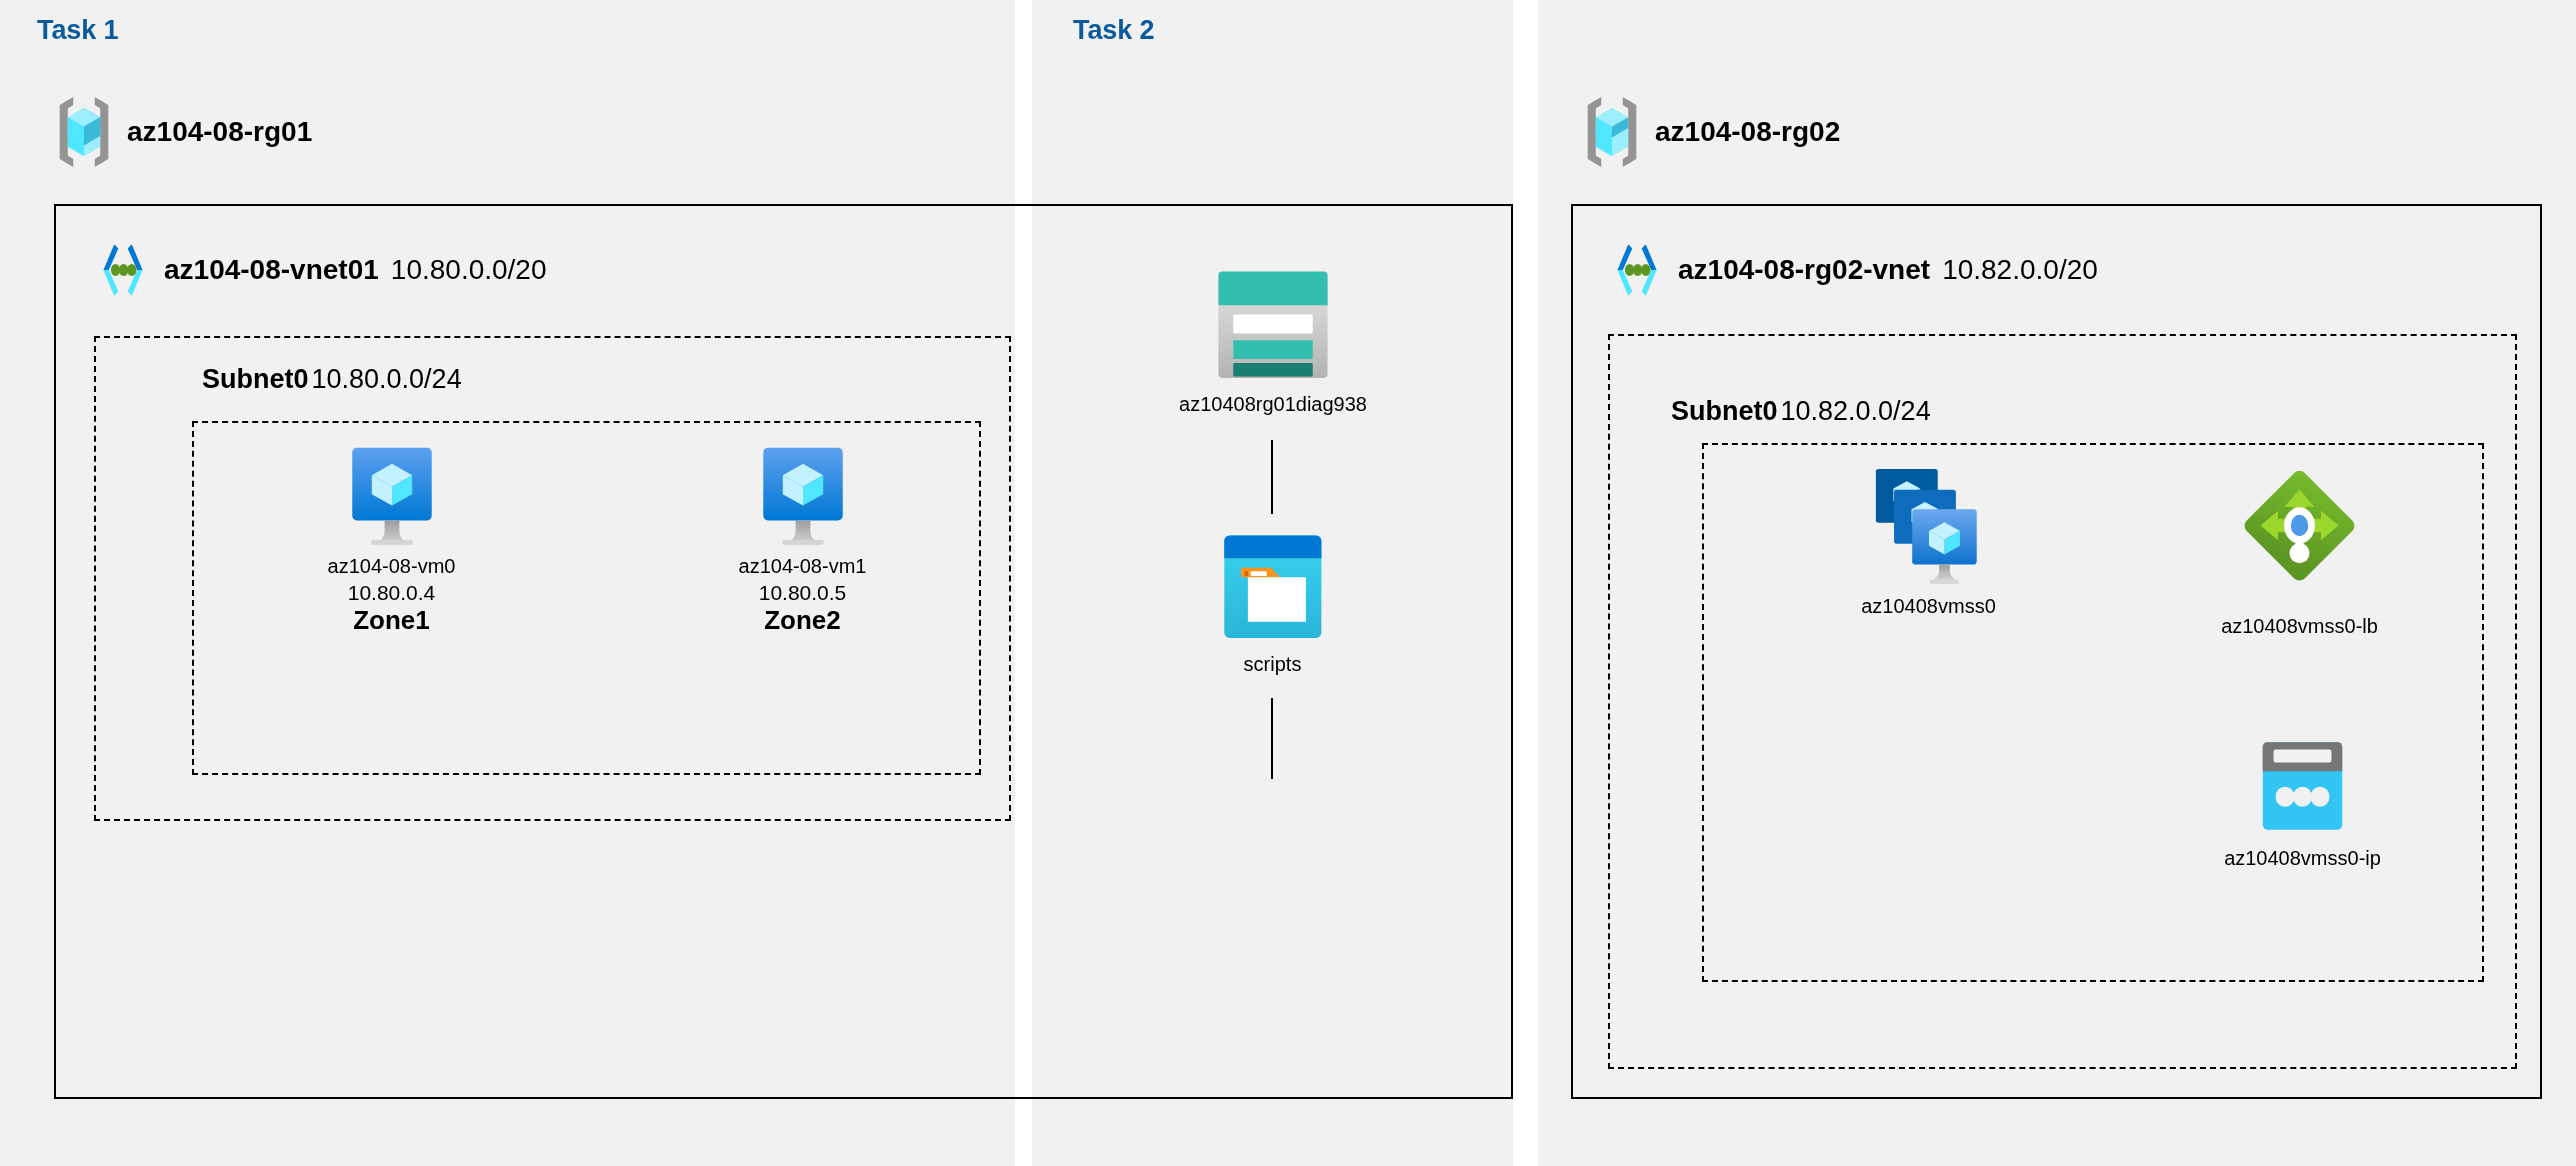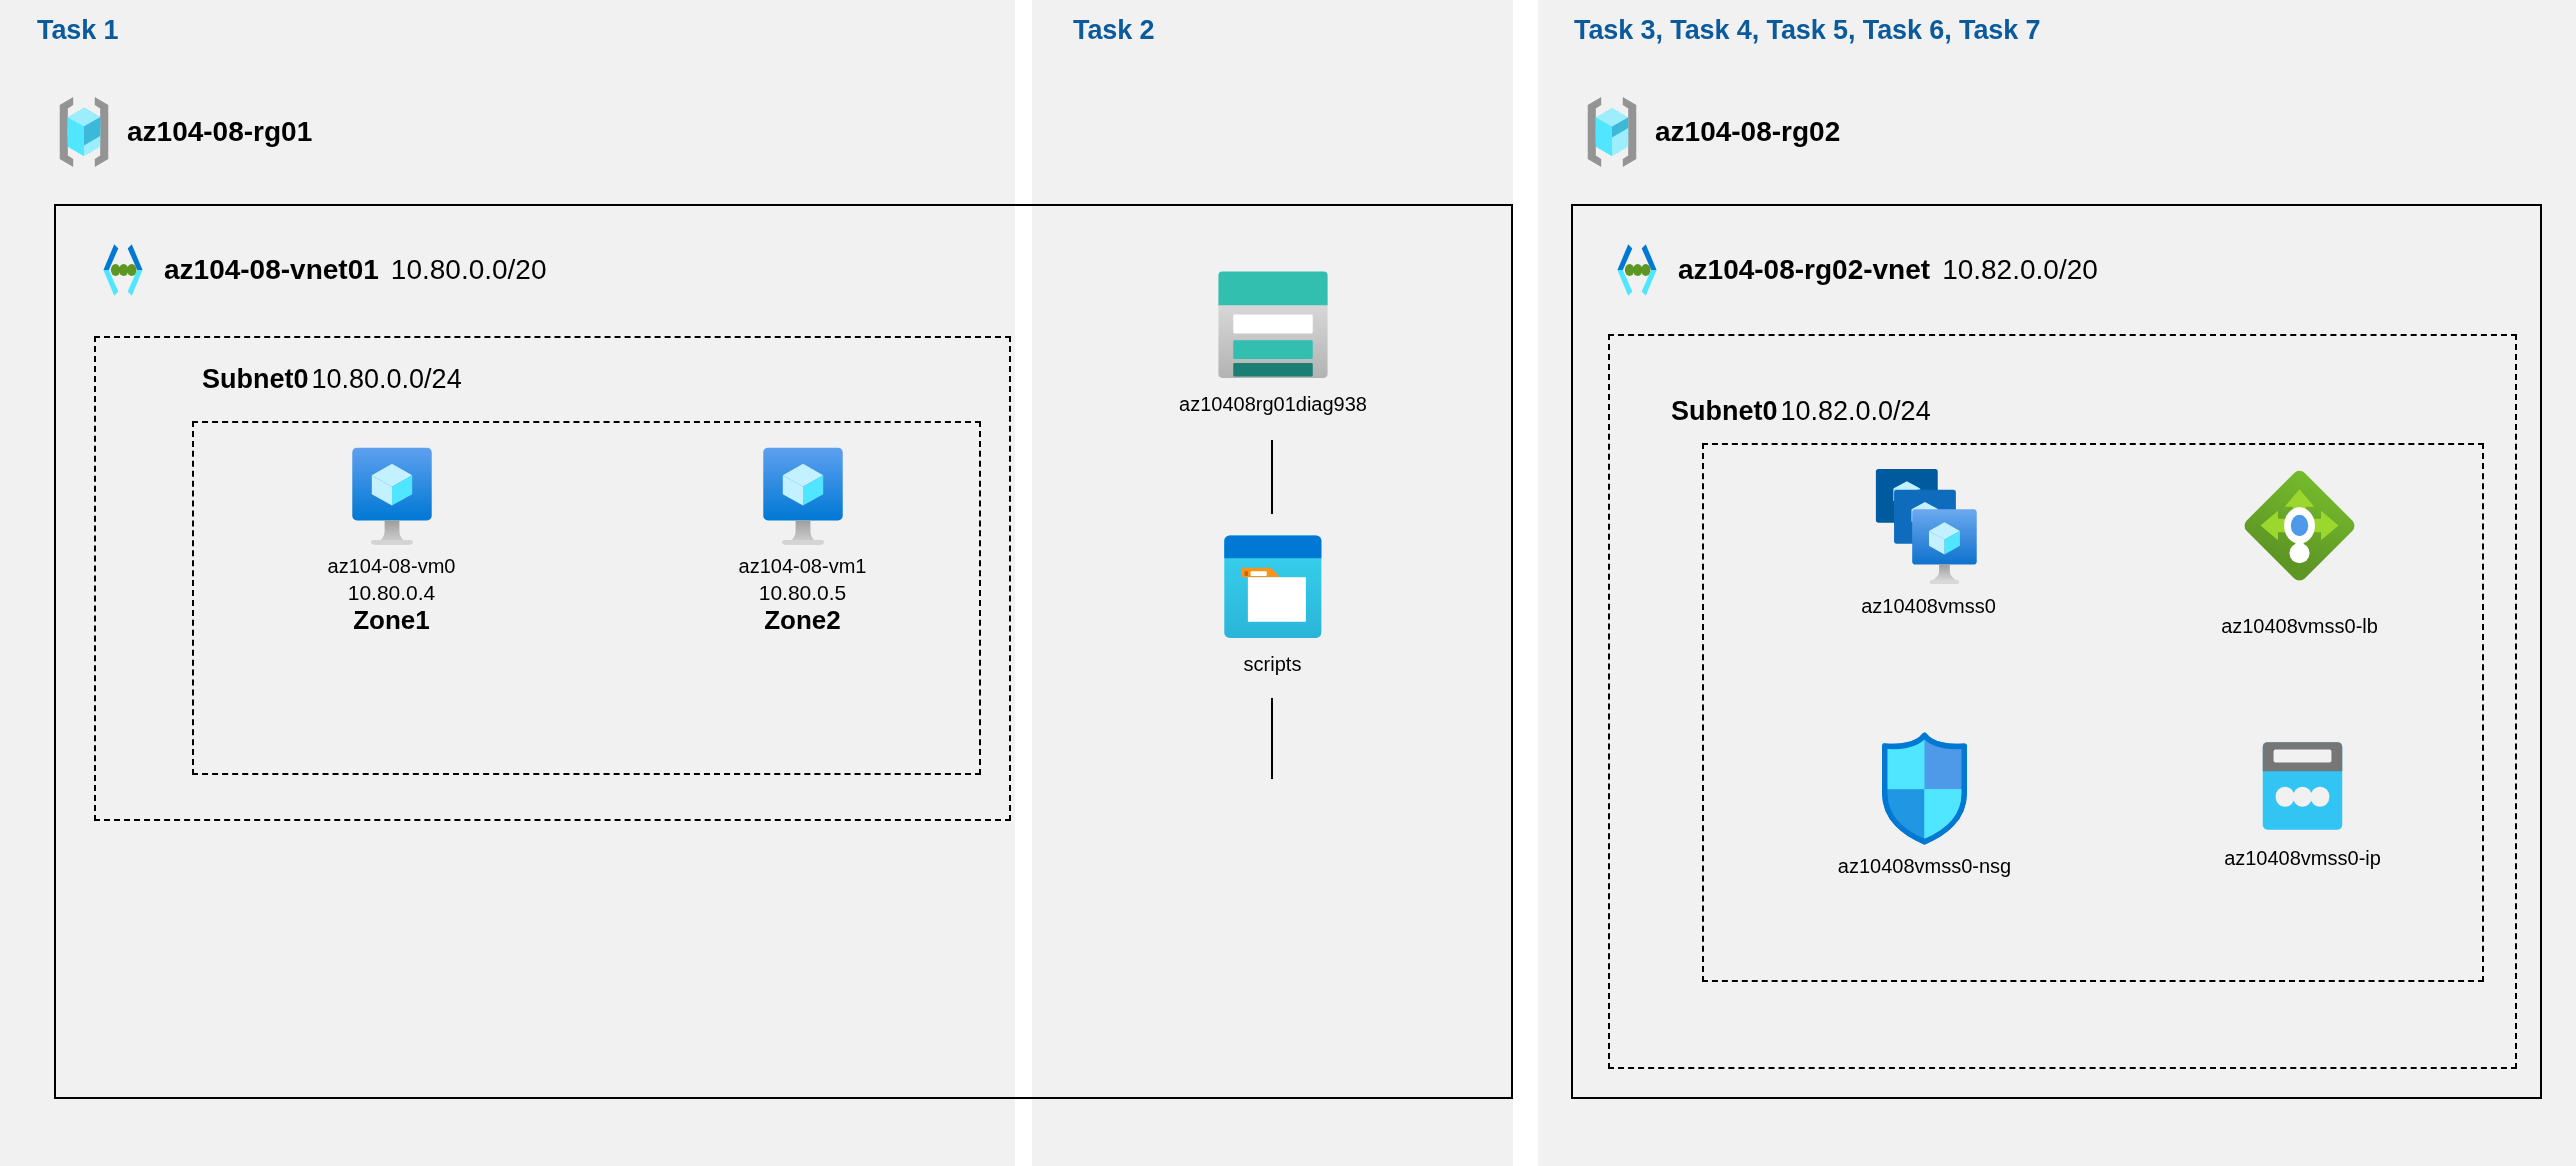--- a/index.html
+++ b/index.html
@@ -52,21 +52,20 @@
 <body>
 
 <div id="canvas">
 
   <div class="column" id="col-task1"></div>
   <div class="column" id="col-task2"></div>
   <div class="column" id="col-task3"></div>
 
   <div class="task-label" style="left:37px; top:15px;">Task 1</div>
   <div class="task-label" style="left:1073px; top:15px;">Task 2</div>
-  <div class="task-label" style="left:1574px; top:15px;">Task 3, Task 4, Task 5, Task 6, Task 7</div>
 
   <div class="hdr-row" style="left:53px; top:94px;">
     <span>
       <svg width="62" height="76" viewBox="0 0 92 112">
         <path d="M30 4 L10 16 L10 96 L30 108 L30 96 L22 91 L22 21 L30 16 Z" fill="#949494"></path>
         <path d="M62 4 L82 16 L82 96 L62 108 L62 96 L70 91 L70 21 L62 16 Z" fill="#949494"></path>
         <polygon points="46,20 70,34 70,62 46,76" fill="#32bfe8"></polygon>
         <polygon points="46,20 22,34 22,62 46,76" fill="#9ceefc"></polygon>
         <polygon points="46,92 70,78 70,50 46,64" fill="#9ceefc"></polygon>
         <polygon points="46,92 22,78 22,50 46,64" fill="#50e6ff"></polygon>
@@ -295,38 +294,20 @@
 
         <ellipse cx="90" cy="90" rx="23" ry="27" fill="#ffffff"></ellipse>
         <ellipse cx="90" cy="90" rx="13" ry="16" fill="#4f9ae8"></ellipse>
         <rect x="84" y="106" width="12" height="22" fill="#ffffff"></rect>
         <circle cx="90" cy="131" r="15" fill="#ffffff"></circle>
       </svg>
     </span>
     <span class="node-label">az10408vmss0-lb</span>
   </div>
 
-  <div class="node" style="left:1776px; top:731px; width:297px;">
-    <span>
-      <svg width="101" height="115" viewBox="0 0 150 170">
-        <path id="shieldPath" d="M75 6 C63 22 34 24 16 22 V92 C16 130 46 152 75 164 C104 152 134 130 134 92 V22 C116 24 87 22 75 6 Z" fill="#50e6ff" stroke="#0078d4" stroke-width="8" stroke-linejoin="round"></path>
-        <clipPath id="shieldClip">
-          <path d="M75 6 C63 22 34 24 16 22 V92 C16 130 46 152 75 164 C104 152 134 130 134 92 V22 C116 24 87 22 75 6 Z"></path>
-        </clipPath>
-        <g clip-path="url(#shieldClip)">
-          <rect x="16" y="6" width="59" height="80" fill="#50e6ff"></rect>
-          <rect x="75" y="6" width="59" height="80" fill="#4f9ae8"></rect>
-          <rect x="16" y="86" width="59" height="85" fill="#2196e3"></rect>
-          <rect x="75" y="86" width="59" height="85" fill="#50e6ff"></rect>
-        </g>
-        <path d="M75 6 C63 22 34 24 16 22 V92 C16 130 46 152 75 164 C104 152 134 130 134 92 V22 C116 24 87 22 75 6 Z" fill="none" stroke="#0078d4" stroke-width="8" stroke-linejoin="round"></path>
-      </svg>
-    </span>
-    <span class="node-label">az10408vmss0-nsg</span>
-  </div>
 
   <div class="node" style="left:2154px; top:738px; width:297px;">
     <span>
       <svg width="101" height="100" viewBox="0 0 150 148">
         <rect x="16" y="6" width="118" height="130" rx="7" fill="#32c5f4"></rect>
         <path d="M16 13 a7 7 0 0 1 7 -7 h104 a7 7 0 0 1 7 7 v36 h-118 z" fill="#767676"></path>
         <rect x="32" y="17" width="86" height="19" rx="3" fill="#f1f1f1"></rect>
         <ellipse cx="49" cy="87" rx="14" ry="15" fill="#f1f1f1"></ellipse>
         <ellipse cx="75" cy="87" rx="14" ry="15" fill="#f1f1f1"></ellipse>
         <ellipse cx="101" cy="87" rx="14" ry="15" fill="#f1f1f1"></ellipse>

